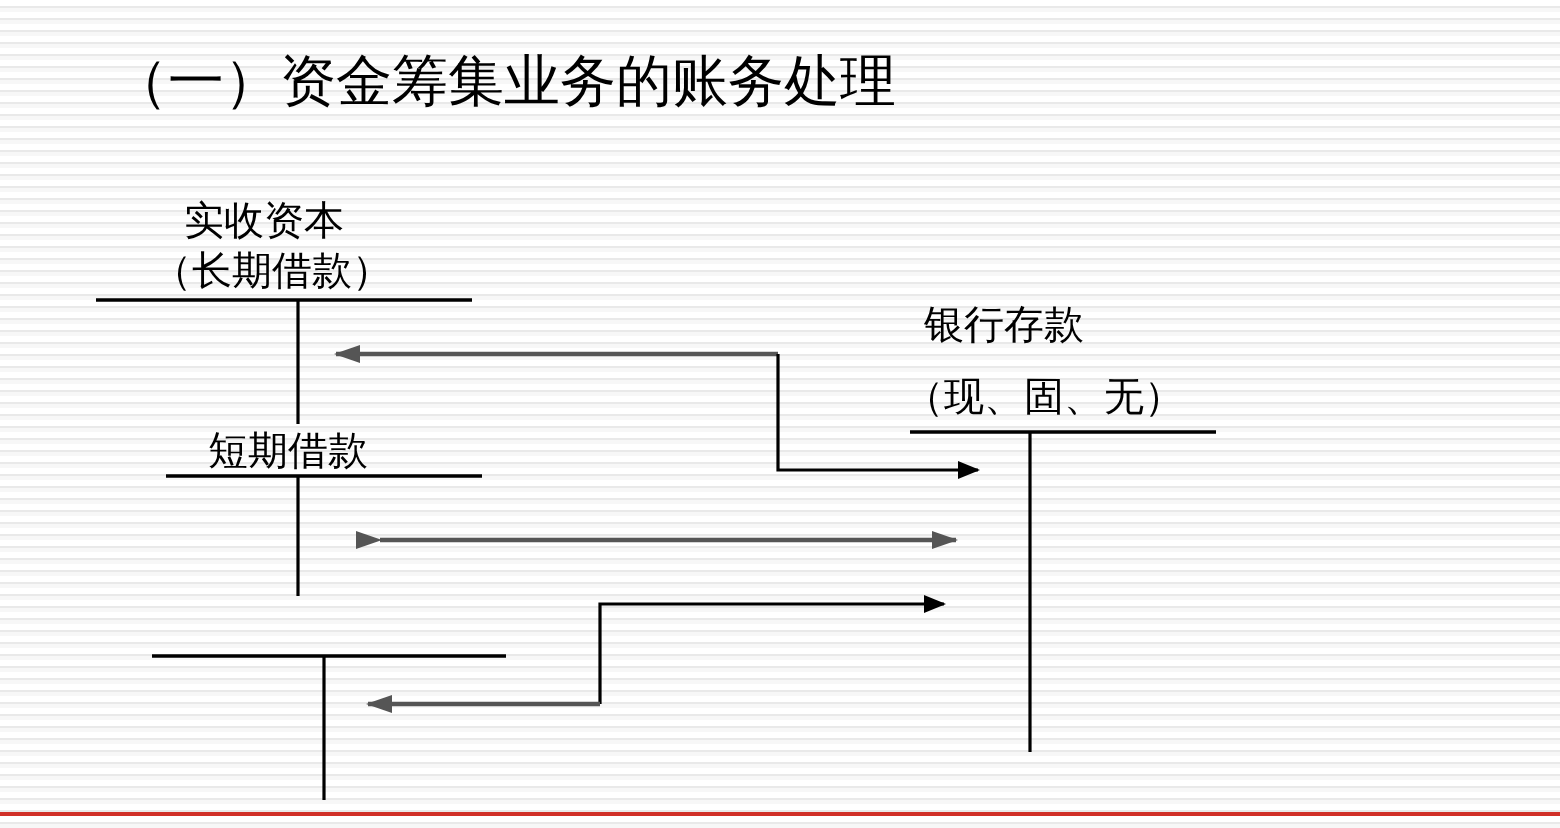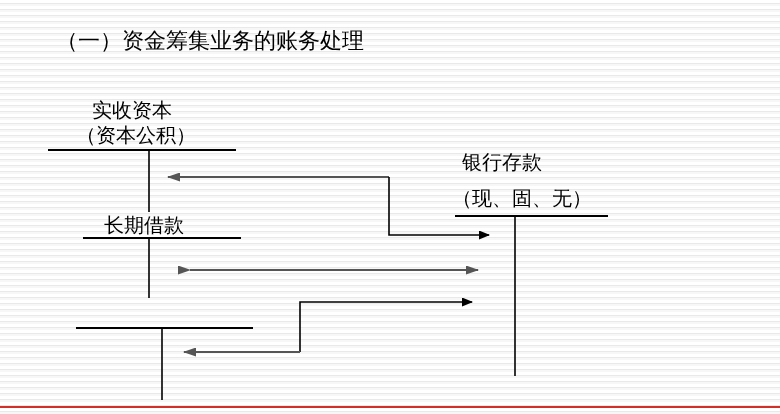--- a/index.html
+++ b/index.html
@@ -30,21 +30,21 @@
        #f7f7f7 6px
     );
     overflow: hidden;
   }
 
   
   #title {
     position: absolute;
     left: 56px;
     top: 24px;
-    font-size: 22px;
+    font-size: 28px;
     line-height: 34px;
     color: #000000;
     white-space: nowrap;
     letter-spacing: 0px;
     font-family: Liberation Sans, sans-serif;
   }
 
   
   .acct-label {
     position: absolute;
@@ -83,23 +83,23 @@
   }
 </style>
 </head>
 <body>
 
 <div id="slide">
 
   <div id="title">（一）资金筹集业务的账务处理</div>
 
   <div class="acct-label" id="lbl-capital">实收资本</div>
-  <div class="acct-label" id="lbl-capital2">（资本公积）</div>
+  <div class="acct-label" id="lbl-capital2">（长期借款）</div>
 
-  <div class="acct-label" id="lbl-short">长期借款</div>
+  <div class="acct-label" id="lbl-short">短期借款</div>
 
 
   <div class="acct-label" id="lbl-bank2">（现、固、无）</div>
   <div class="acct-label" id="lbl-bank">银行存款</div>
 
   <svg id="diagram" viewBox="0 0 780 414" xmlns="http://www.w3.org/2000/svg">
     <defs>
       <marker id="ah-black-r" markerWidth="11" markerHeight="9" refX="10" refY="4.5" orient="auto" markerUnits="userSpaceOnUse">
         <path d="M0,0 L11,4.5 L0,9 z" fill="#000000"></path>
       </marker>

